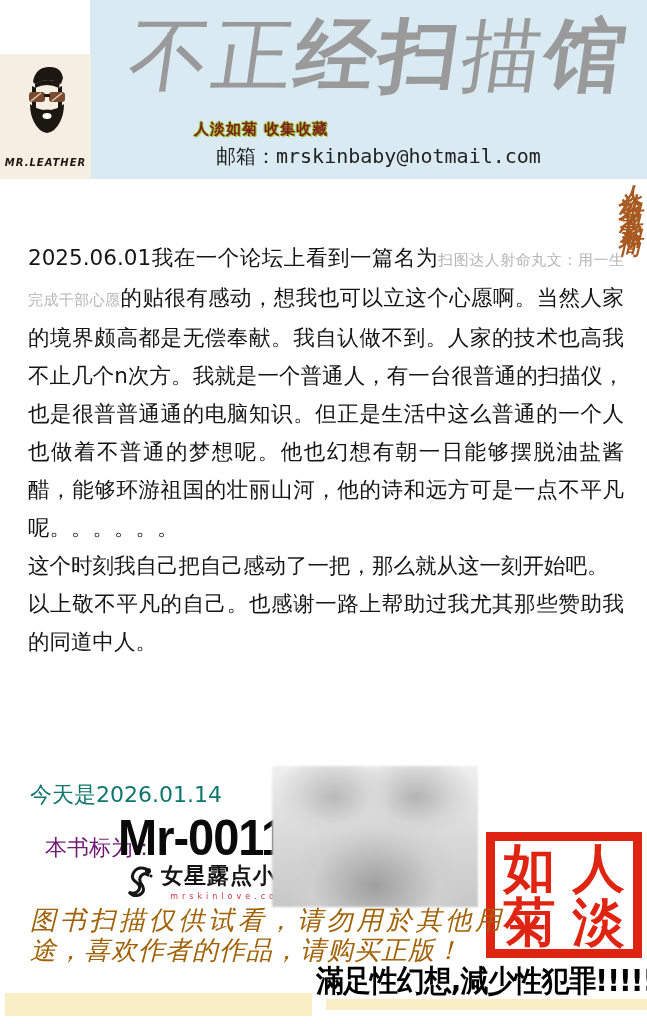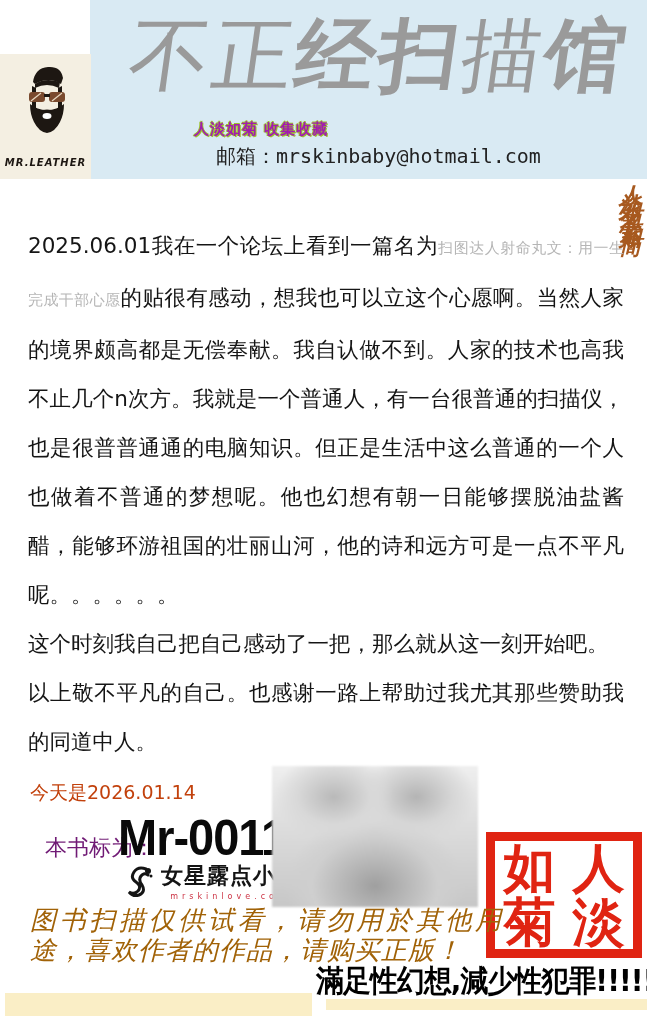--- a/index.html
+++ b/index.html
@@ -16,42 +16,42 @@
   .leather-name{font-size:10px;font-weight:700;font-style:italic;letter-spacing:1px;color:#1d1712;margin-top:13px;}
   .big-title{
     position:absolute;left:40px;top:2px;white-space:nowrap;
     font-size:80px;line-height:1.35;color:#9a9a9a;
     transform:skewX(-8deg);letter-spacing:3px;
   }
   .big-title .light{font-weight:400;}
   .big-title .bold{font-weight:800;}
   .tagline{
     position:absolute;left:104px;top:120px;font-size:15px;font-weight:800;
-    color:#a21caf;text-shadow:1px 1px 0 #9cc22c,-1px 0 0 #9cc22c,0 -1px 0 #9cc22c;
+    color:#7f1d1d;text-shadow:1px 1px 0 #9cc22c,-1px 0 0 #9cc22c,0 -1px 0 #9cc22c;
     letter-spacing:1px;
   }
   .email-line{
     position:absolute;left:102px;top:143px;font-size:20px;color:#222;
     font-family:"DejaVu Sans Mono","Liberation Mono",monospace;
     margin-left:24px;
   }
   
   .side-note{
     position:absolute;left:615px;top:168px;height:250px;
     writing-mode:vertical-rl;font-size:22px;letter-spacing:7px;
     color:#a7591f;font-weight:700;font-style:italic;
   }
   
   .article{
-    position:absolute;left:28px;top:221px;width:596px;
-    font-size:21.5px;line-height:49px;text-align:justify;color:#151515;
+    position:absolute;left:28px;top:239px;width:596px;
+    font-size:21.5px;line-height:38px;text-align:justify;color:#151515;
   }
   .article .annotation{font-size:15px;color:#b5b5b5;}
   
-  .today-line{position:absolute;left:30px;top:780px;font-size:19px;color:#c2410c;}
+  .today-line{position:absolute;left:30px;top:780px;font-size:22px;color:#0f766e;}
   .bookid-label{position:absolute;left:45px;top:833px;font-size:22px;color:#701a75;}
   .bookid-value{
     position:absolute;left:118px;top:810px;font-size:47px;font-weight:900;
     letter-spacing:-1px;color:#0a0a0a;font-family:"Liberation Sans","DejaVu Sans",sans-serif;
     transform:scaleY(1.05);
   }
   .site-logo{position:absolute;left:124px;top:861px;display:flex;align-items:center;gap:5px;}
   .site-logo .txtcol{display:flex;flex-direction:column;align-items:center;}
   .site-name{font-size:22px;font-weight:900;color:#141414;letter-spacing:1px;}
   .site-url{font-size:8px;color:#cc3344;letter-spacing:4px;margin-top:1px;}

